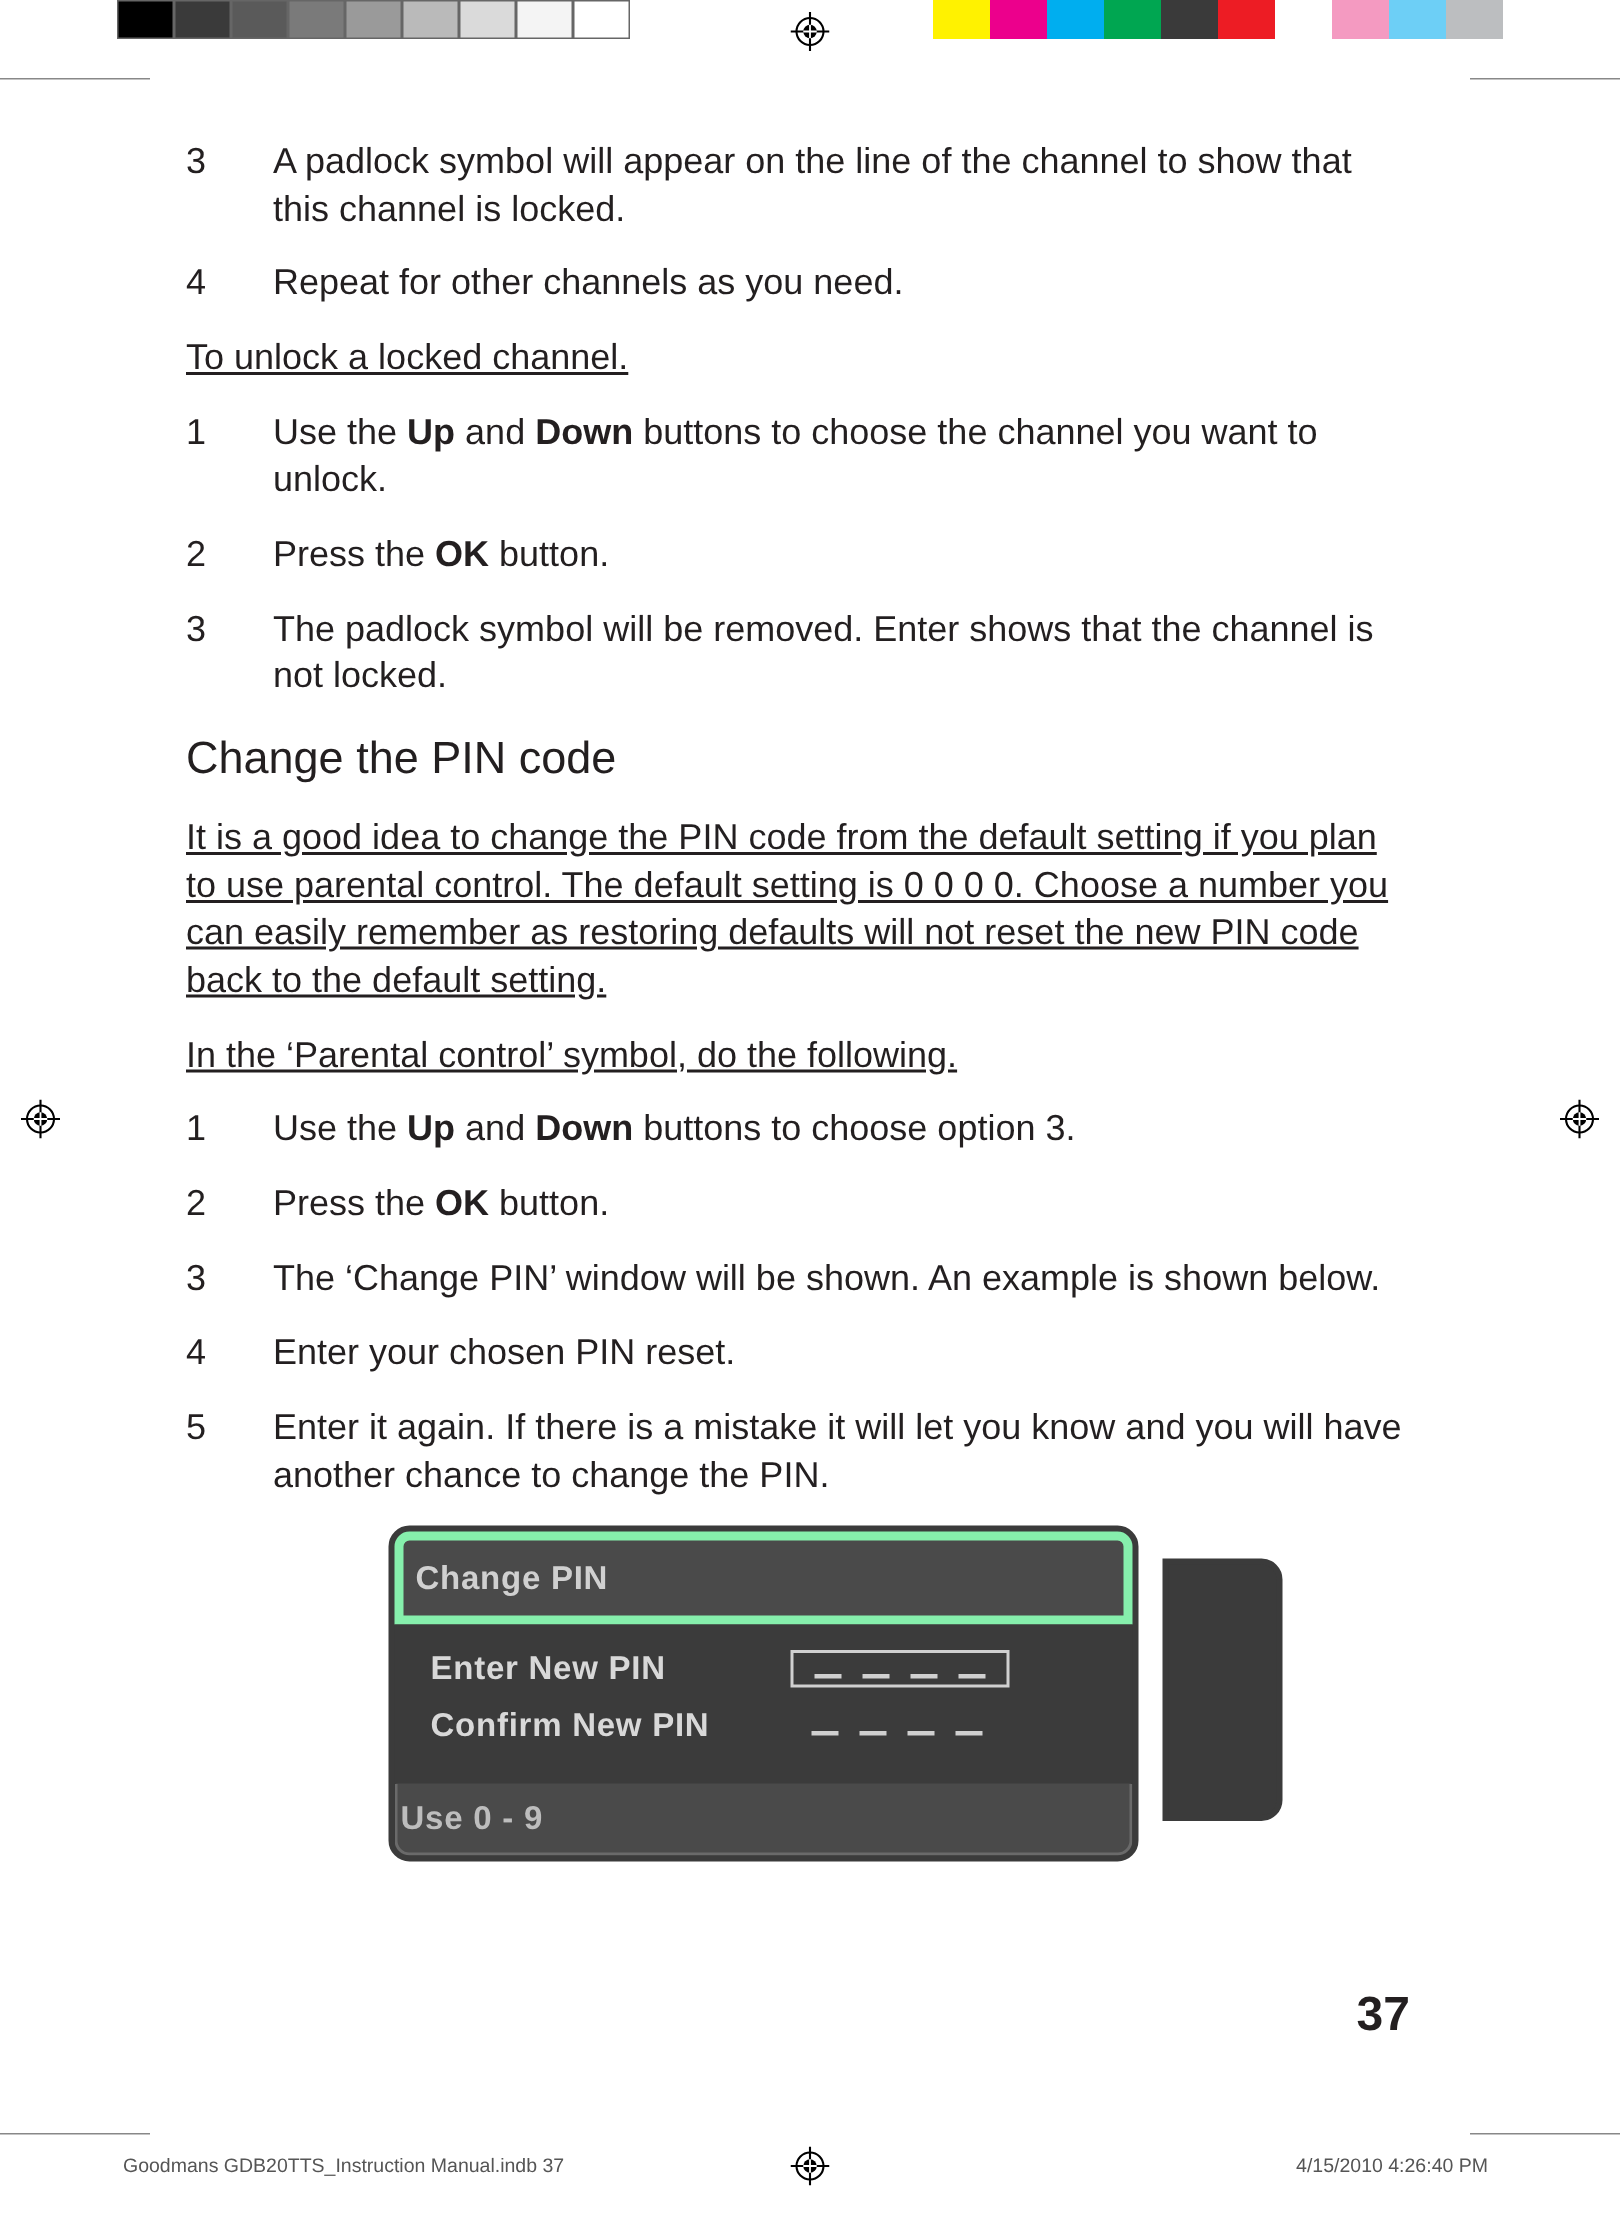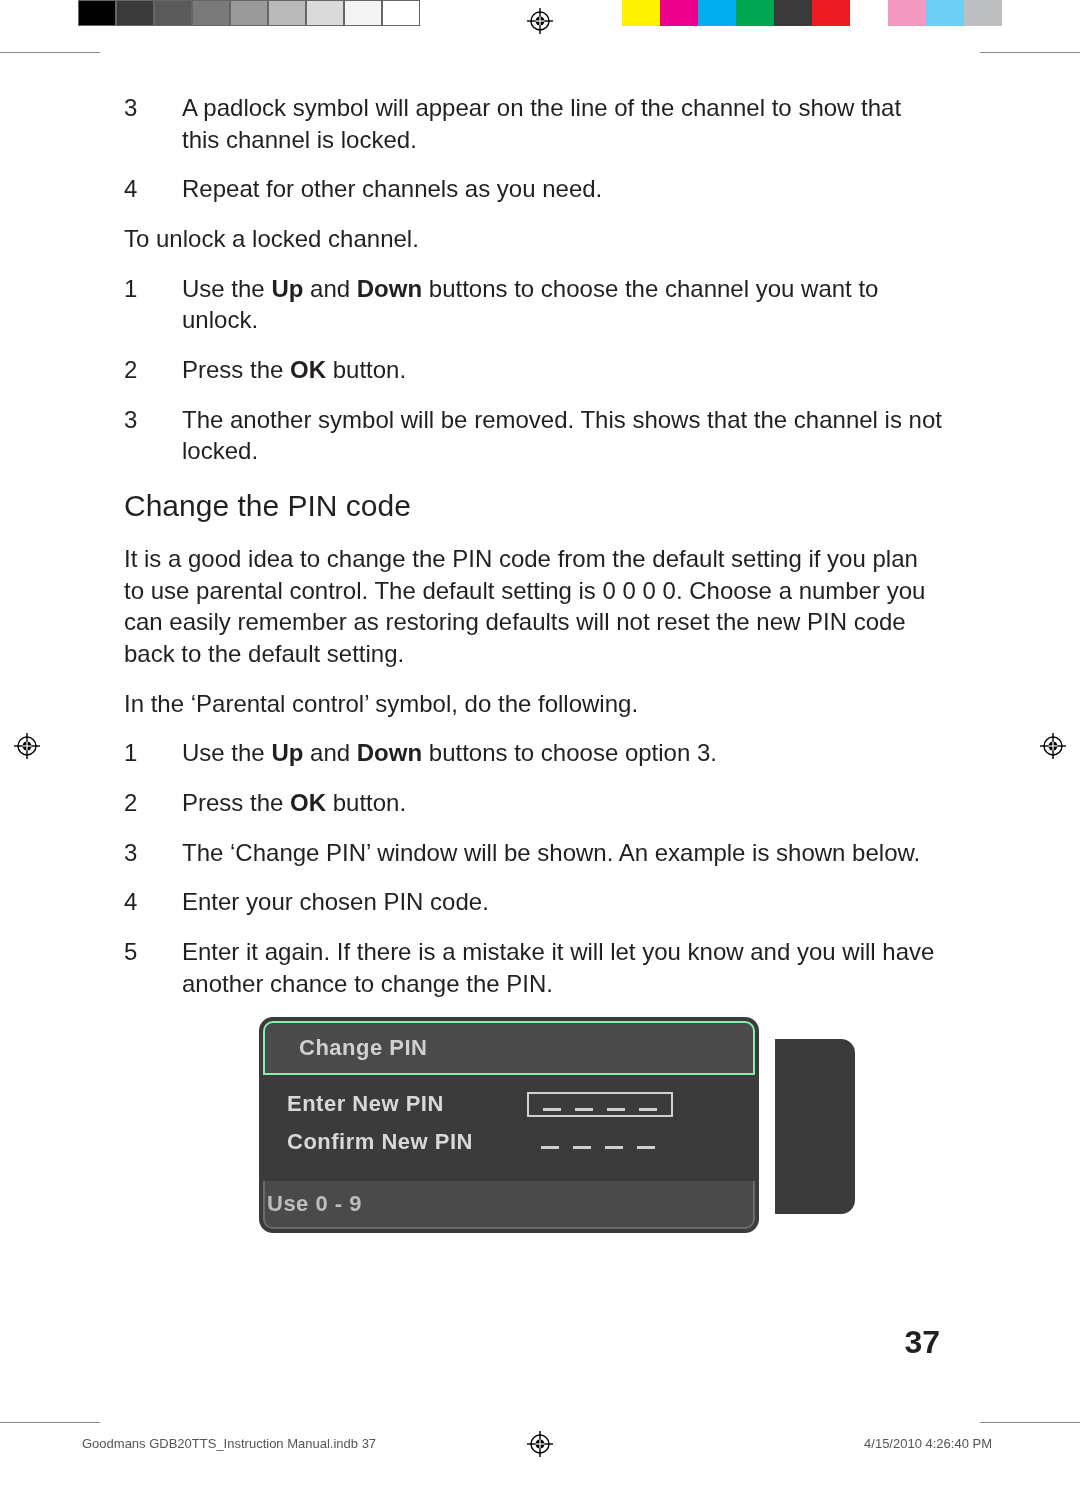--- a/index.html
+++ b/index.html
@@ -21,35 +21,35 @@
 
   .reg-top { position: absolute; top: 8px; left: 50%; transform: translateX(-50%); }
   .reg-bot { position: absolute; bottom: 34px; left: 50%; transform: translateX(-50%); }
   .reg-left { position: absolute; left: 14px; top: 50%; transform: translateY(-50%); }
   .reg-right { position: absolute; right: 14px; top: 50%; transform: translateY(-50%); }
 
   
   .content { position: absolute; top: 92px; left: 124px; width: 820px; }
   .header-title { text-align: right; font-weight: bold; font-size: 28px; color: #5a8a3a; margin-bottom: 28px; letter-spacing: 0.3px; }
 
-  .para { font-size: 24px; line-height: 1.32; margin-bottom: 18px; font-family: "Helvetica Neue", Arial, sans-serif; font-stretch: condensed; color: #231f20; }
+  .para { font-size: 24px; line-height: 1.32; margin-bottom: 18px; font-family: "Helvetica Neue", Arial, sans-serif; font-stretch: condensed; color: #231f20; text-decoration: underline; }
   .list { margin-bottom: 18px; }
   .li { display: flex; font-size: 24px; line-height: 1.32; margin-bottom: 18px; color: #231f20; }
   .li .num { width: 58px; flex: 0 0 58px; }
   .li .txt { flex: 1; }
   .bold { font-weight: bold; }
 
   h2.section { font-size: 30px; font-weight: 400; margin: 22px 0 20px 0; color: #231f20; }
 
   
   .pin-dialog-wrap { width: 550px; margin: 8px auto 0 auto; }
   .pin-dialog { position: relative; }
   .pin-outer { border: 4px solid #3b3b3b; border-radius: 14px; background: #3b3b3b; padding: 0; position: relative; z-index: 2; width: 500px; }
   .pin-side { position: absolute; right: -46px; top: 22px; width: 80px; height: 175px; background: #3b3b3b; border: 4px solid #3b3b3b; border-radius: 0 14px 14px 0; z-index: 1; }
-  .pin-title { background: #4a4a4a; color: #d0d0d0; font-weight: bold; font-size: 22px; padding: 12px 34px; border-radius: 10px 10px 0 0; border: 2px solid #86efac; letter-spacing: 0.5px; }
+  .pin-title { background: #4a4a4a; color: #d0d0d0; font-weight: bold; font-size: 22px; padding: 12px 8px; border-radius: 10px 10px 0 0; border: 6px solid #86efac; letter-spacing: 0.5px; }
   .pin-body { background: #3b3b3b; padding: 16px 24px 14px 24px; }
   .pin-row { display: flex; align-items: center; margin-bottom: 12px; }
   .pin-label { color: #d8d8d8; font-weight: bold; font-size: 22px; width: 240px; letter-spacing: 0.5px; }
   .pin-box { border: 2px solid #d0d0d0; padding: 4px 14px; display: flex; gap: 14px; }
   .pin-box-plain { padding: 4px 14px; display: flex; gap: 14px; }
   .dash { width: 18px; height: 3px; background: #d0d0d0; margin-top: 10px; }
   .pin-footer { background: #4a4a4a; color: #bdbdbd; font-weight: bold; font-size: 22px; padding: 10px 2px; border-radius: 0 0 10px 10px; border: 2px solid #6a6a6a; border-top: none; letter-spacing: 0.5px; }
 
   
   .page-number { position: absolute; right: 140px; bottom: 130px; font-size: 32px; font-weight: bold; color: #231f20; margin-top: 41px; }
@@ -146,21 +146,21 @@
         <div class="li">
           <div class="num">1</div>
           <div class="txt">Use the <span class="bold">Up</span> and <span class="bold">Down</span> buttons to choose the channel you want to unlock.</div>
         </div>
         <div class="li">
           <div class="num">2</div>
           <div class="txt">Press the <span class="bold">OK</span> button.</div>
         </div>
         <div class="li">
           <div class="num">3</div>
-          <div class="txt">The another symbol will be removed. This shows that the channel is not locked.</div>
+          <div class="txt">The padlock symbol will be removed. Enter shows that the channel is not locked.</div>
         </div>
       </div>
 
     <h2 class="section">Change the PIN code</h2>
 
     <div class="para">It is a good idea to change the PIN code from the default setting if you plan to use parental control. The default setting is 0 0 0 0. Choose a number you can easily remember as restoring defaults will not reset the new PIN code back to the default setting.</div>
 
     <div class="para">In the ‘Parental control’ symbol, do the following.</div>
 
     <div class="list" id="pin-steps">
@@ -171,21 +171,21 @@
         <div class="li">
           <div class="num">2</div>
           <div class="txt">Press the <span class="bold">OK</span> button.</div>
         </div>
         <div class="li">
           <div class="num">3</div>
           <div class="txt">The ‘Change PIN’ window will be shown. An example is shown below.</div>
         </div>
         <div class="li">
           <div class="num">4</div>
-          <div class="txt">Enter your chosen PIN code.</div>
+          <div class="txt">Enter your chosen PIN reset.</div>
         </div>
         <div class="li">
           <div class="num">5</div>
           <div class="txt">Enter it again. If there is a mistake it will let you know and you will have another chance to change the PIN.</div>
         </div>
       </div>
 
     <div class="pin-dialog-wrap">
       <div class="pin-dialog">
         <div class="pin-side"></div>

